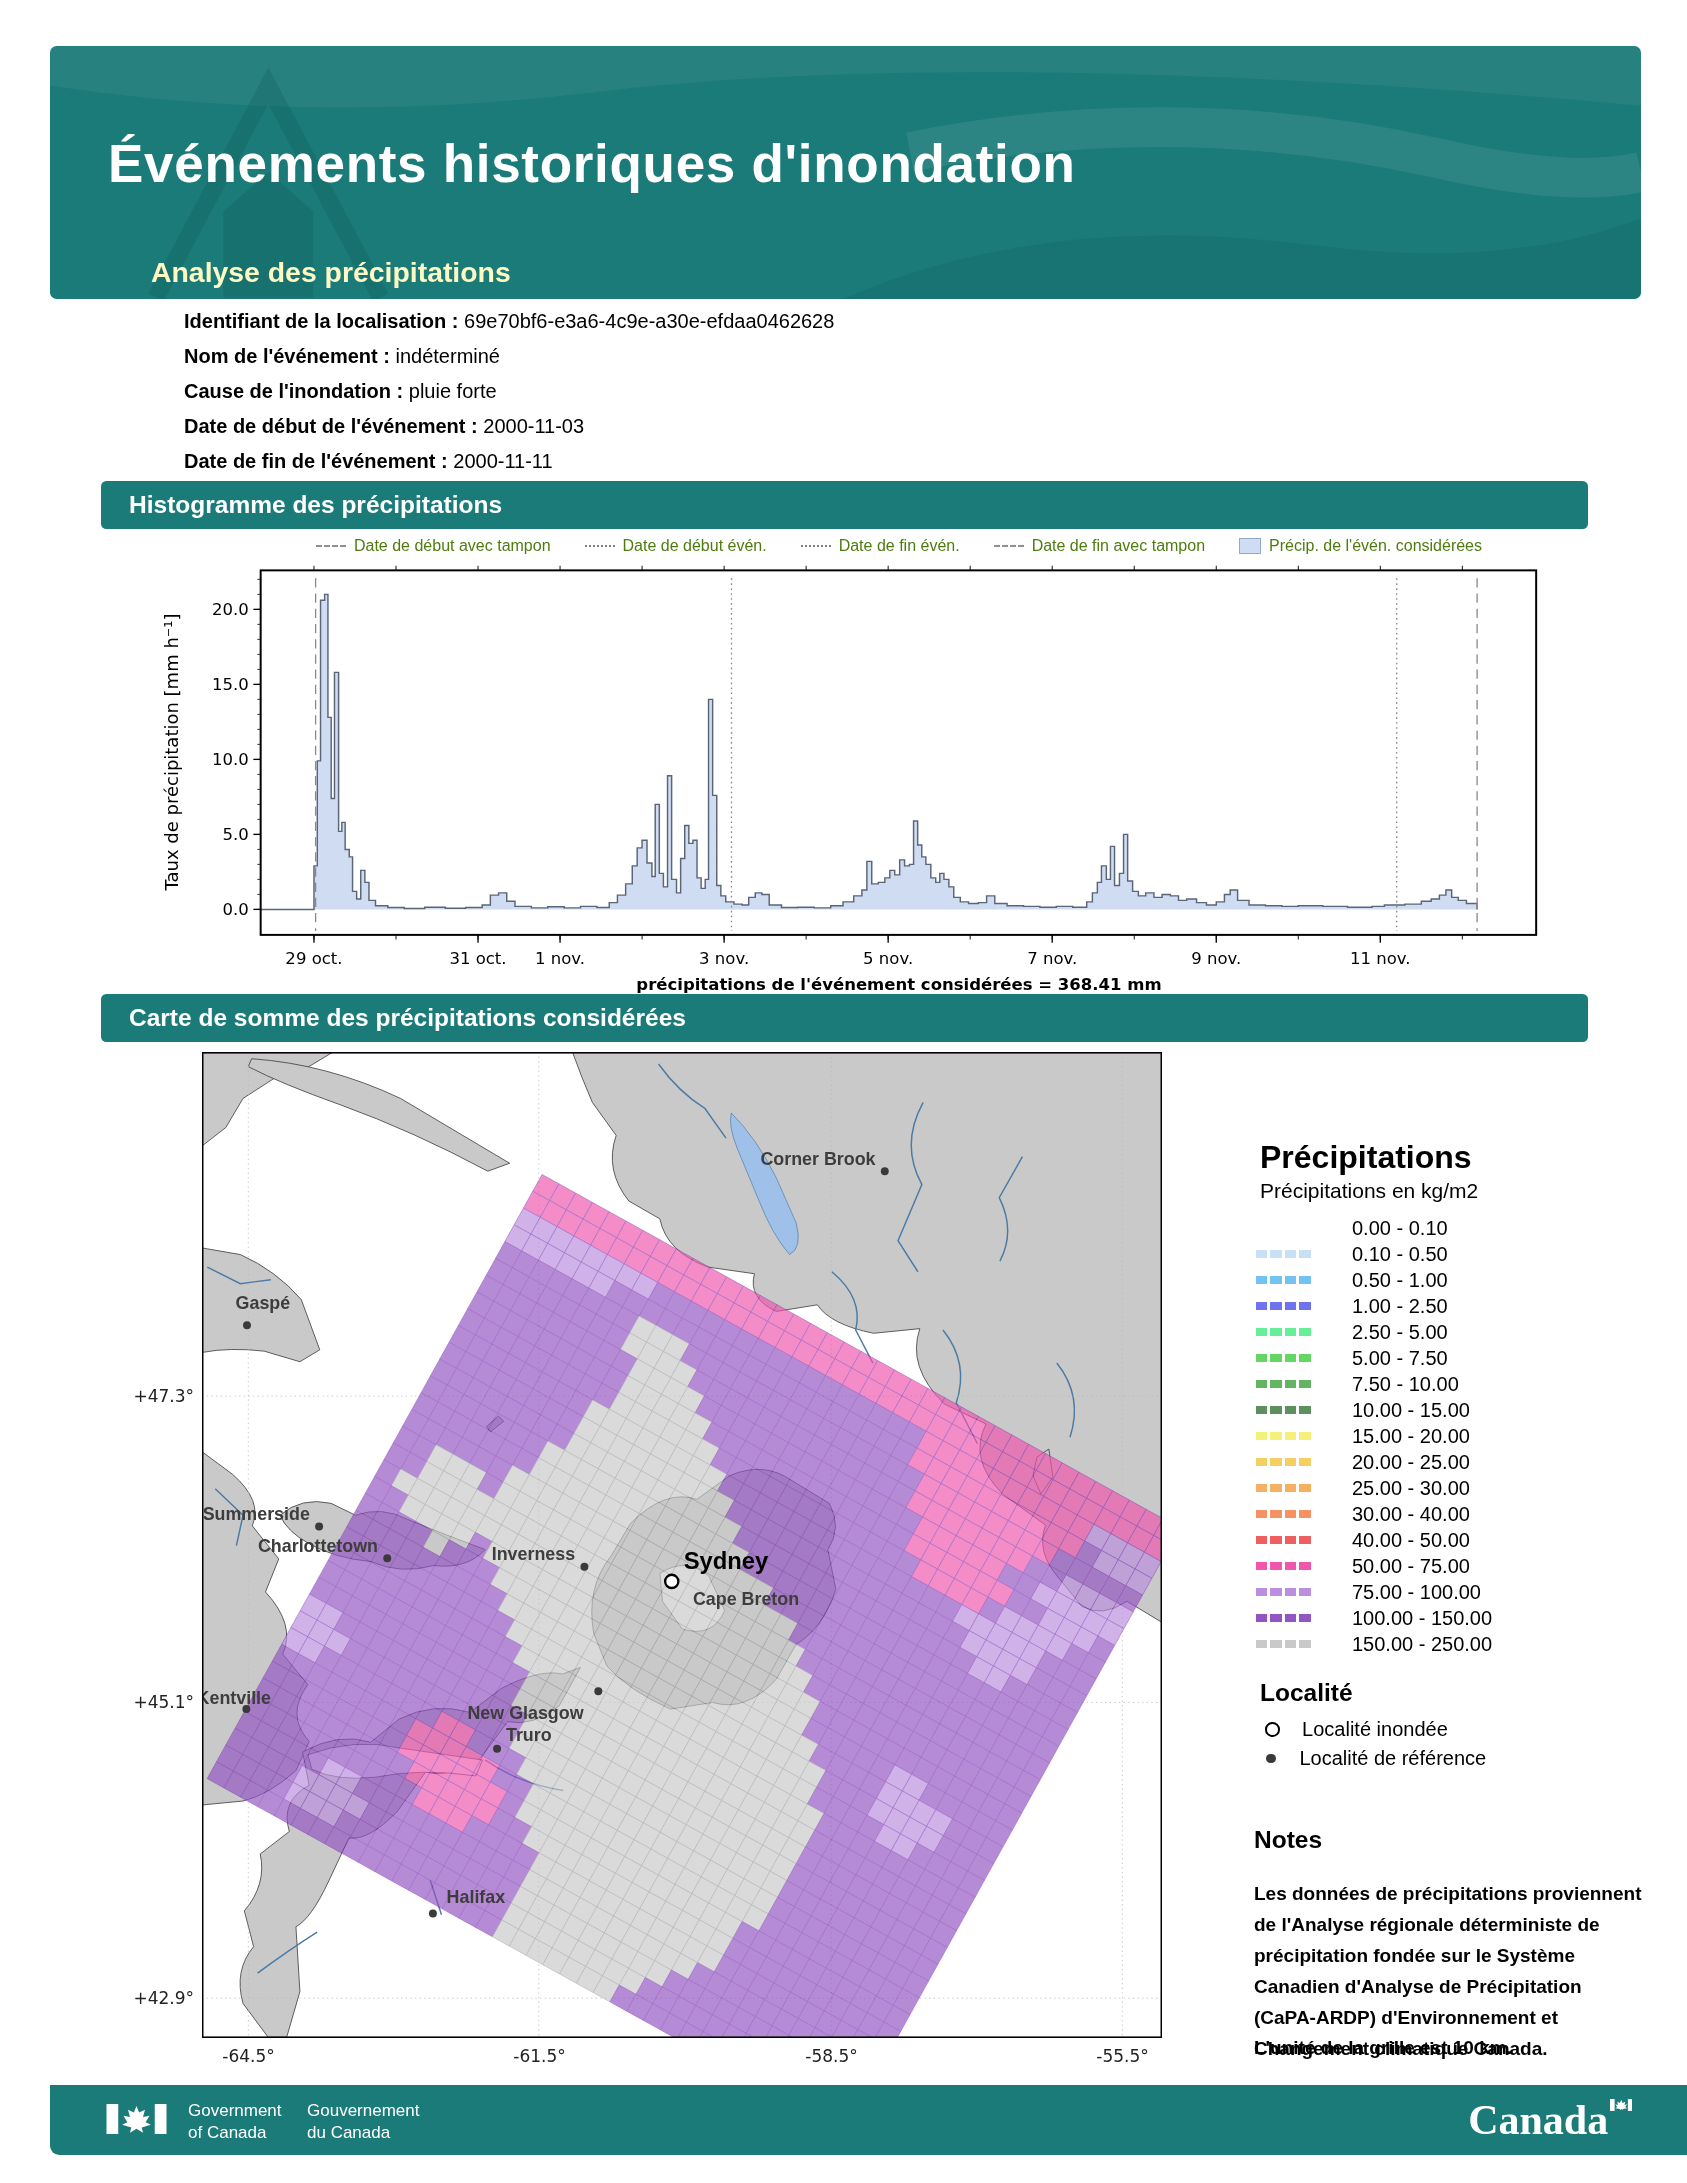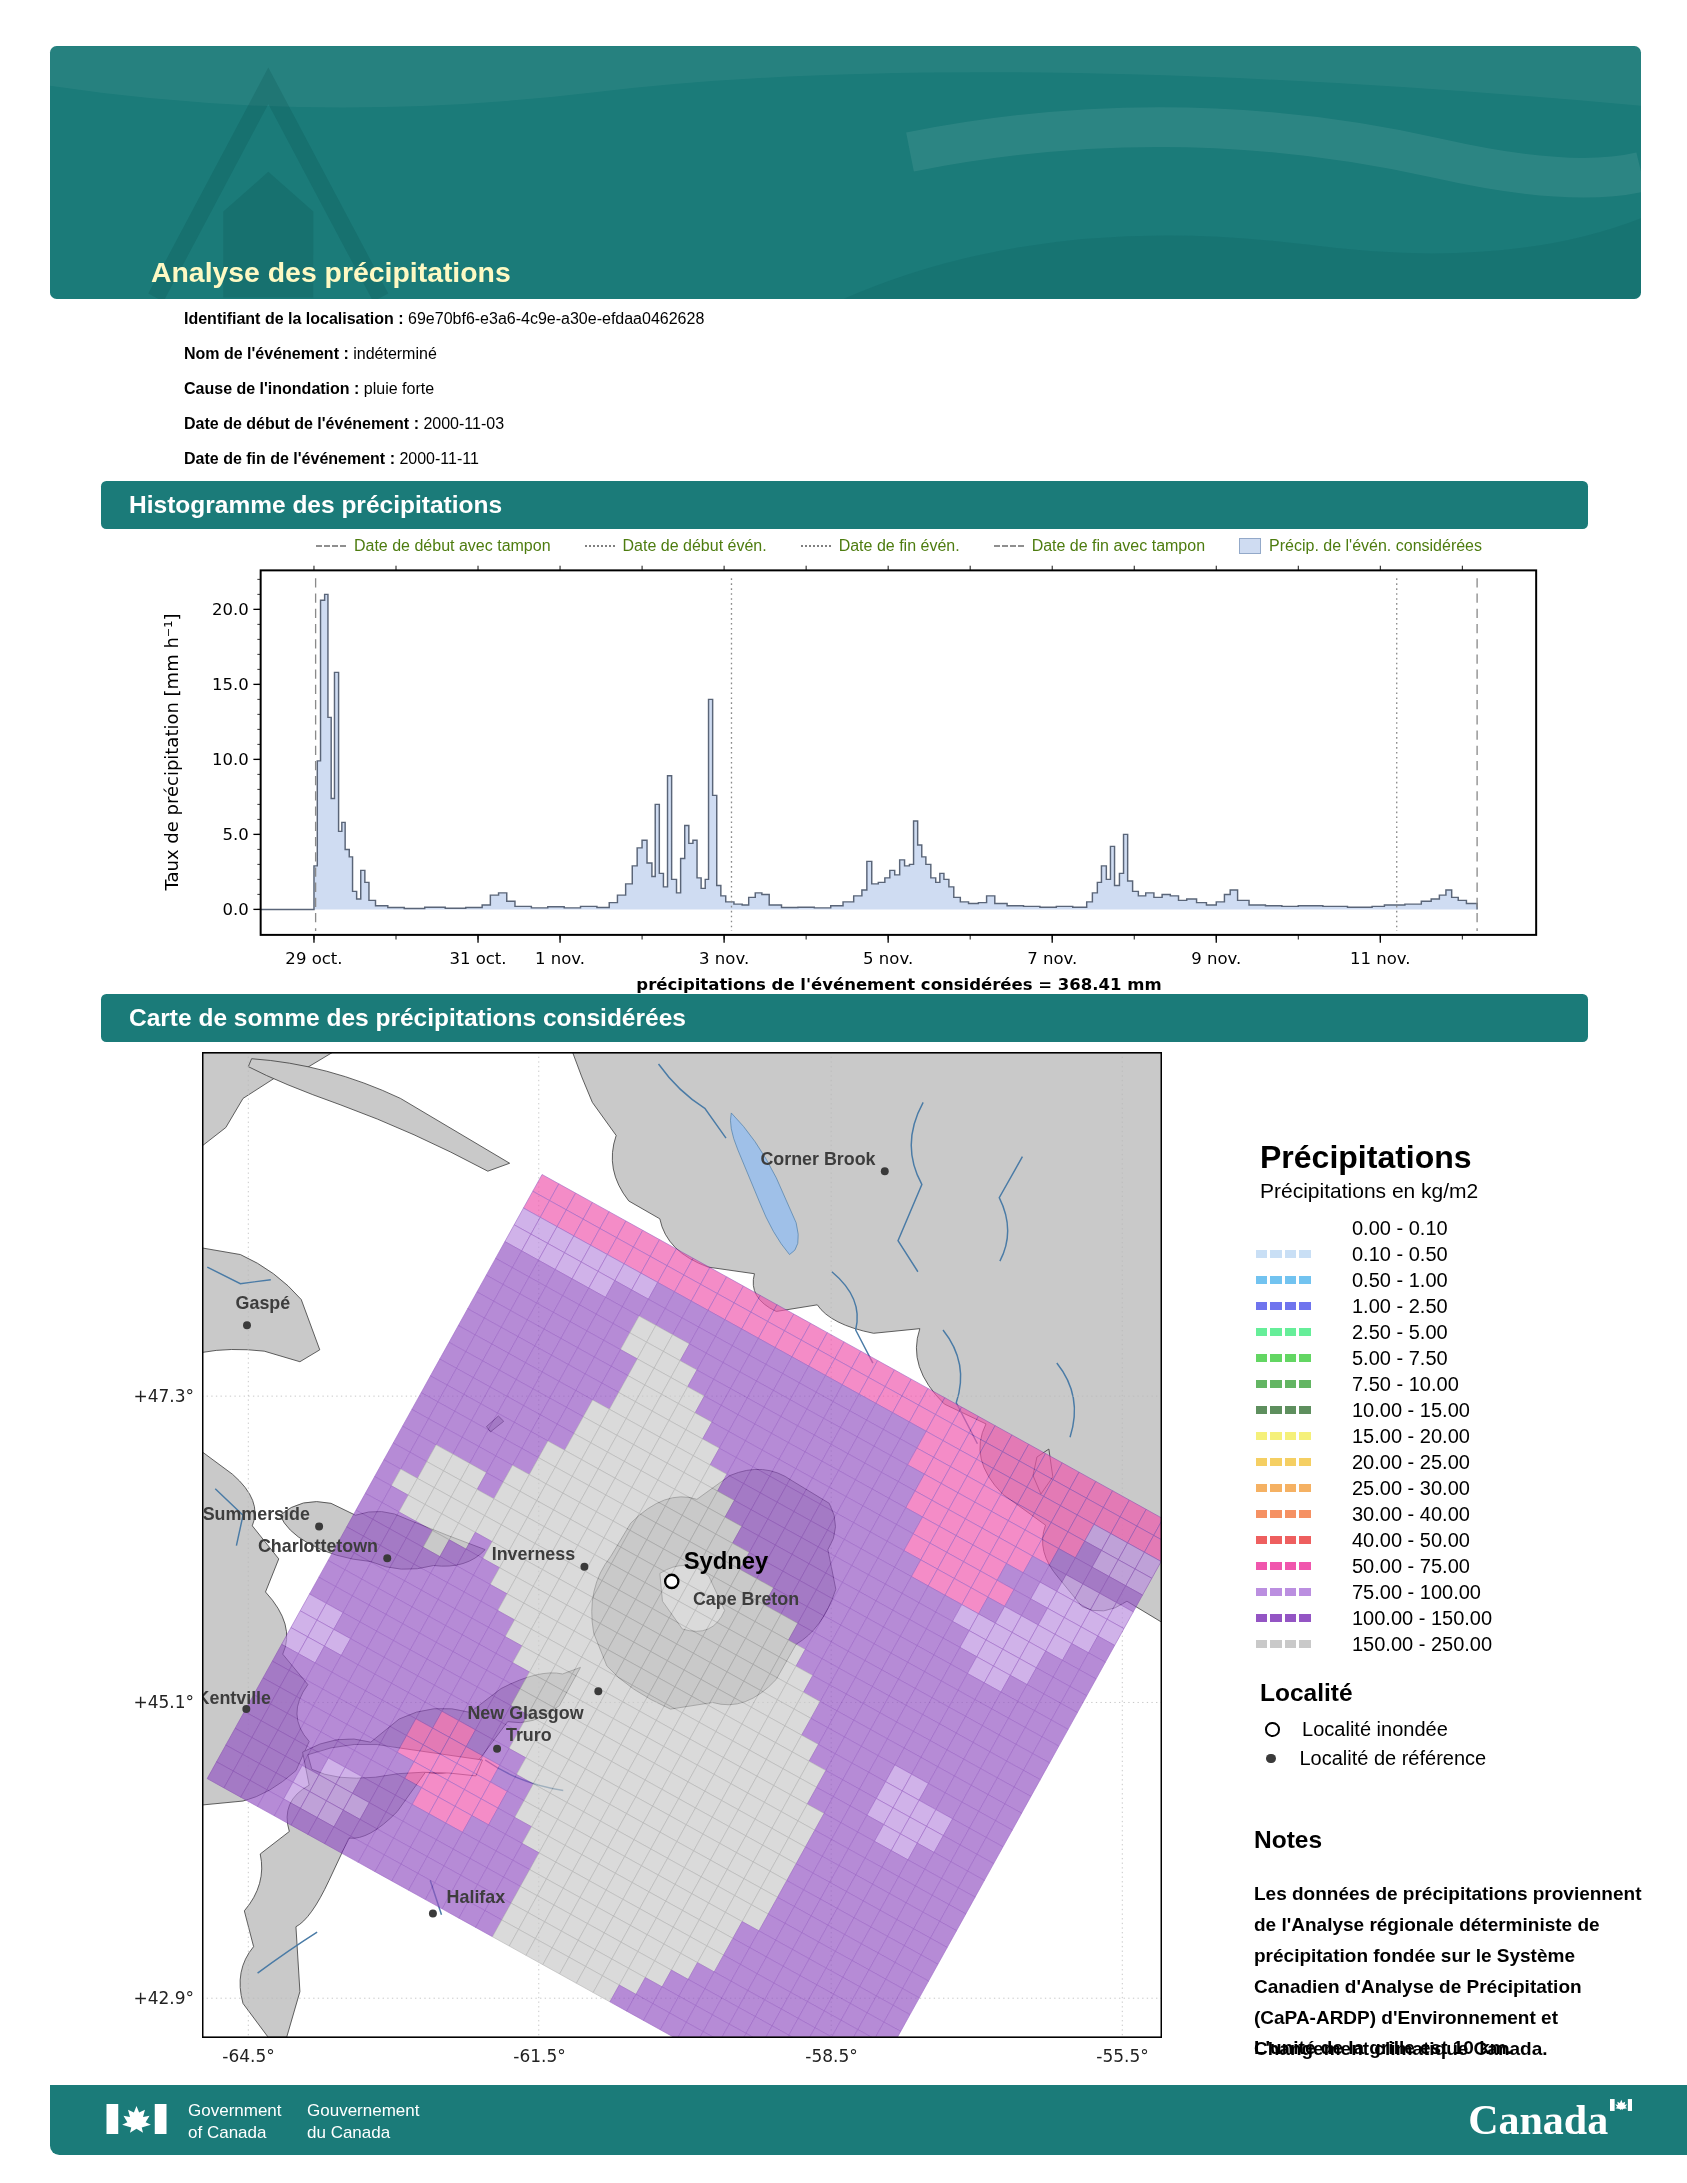--- a/index.html
+++ b/index.html
@@ -3,21 +3,21 @@
 <meta charset="utf-8">
 <style>
   html,body{margin:0;padding:0;background:#ffffff;}
   body{width:1687px;height:2183px;position:relative;font-family:"Liberation Sans",sans-serif;color:#000;}
   .abs{position:absolute;}
   
   #banner{left:50px;top:46px;width:1591px;height:253px;background:#1b7b79;border-radius:6.6px;overflow:hidden;}
   #banner h1{margin:0;position:absolute;left:58px;top:87px;font-size:53px;font-weight:bold;color:#fff;letter-spacing:0.7px;}
   #banner h2{margin:0;position:absolute;left:101px;top:210px;font-size:28.4px;font-weight:bold;color:#fef9c3;}
   
-  .meta-row{position:absolute;left:184px;font-size:16px;white-space:nowrap;}
+  .meta-row{position:absolute;left:184px;font-size:20px;white-space:nowrap;}
   .meta-row b{font-weight:bold;}
   
   .section-bar{left:101px;width:1487px;height:48px;background:#1b7b79;border-radius:5.3px;color:#fff;font-size:24.5px;font-weight:bold;line-height:48px;padding-left:28px;box-sizing:border-box;}
   
   #chart-legend{left:261px;top:537px;width:1276px;display:flex;justify-content:center;align-items:center;gap:34px;font-size:16px;color:#4d7c0f;}
   .leg-item{display:flex;align-items:center;gap:8px;white-space:nowrap;}
   .leg-dash{width:30px;height:0;border-top:2px dashed #8f8f8f;}
   .leg-dot{width:30px;height:0;border-top:2px dotted #7f7f7f;}
   .leg-patch{width:20px;height:14.6px;background:#cfdcf2;border:0.7px solid #93a9c9;}
   
@@ -46,20 +46,21 @@
     <path d="M0,60 Q400,120 820,70 Q1400,0 2405,90 L2405,0 L0,0 Z" fill="#ffffff" opacity="0.05"></path>
     <path d="M1200,382 Q1500,250 1900,300 Q2200,340 2405,260 L2405,382 Z" fill="#0c5f5e" opacity="0.25"></path>
     <path d="M1300,160 Q1700,80 2100,170 Q2300,215 2405,190" stroke="#ffffff" opacity="0.08" stroke-width="60" fill="none"></path>
     <g opacity="0.16" stroke="#073f3e" fill="none" stroke-width="26">
       <path d="M160,380 L330,60 L500,380"></path>
       <path d="M262,250 L330,190 L398,250 L398,380 L262,380 Z" fill="#073f3e" stroke="none"></path>
       <path d="M300,430 q30,-22 60,0 q30,22 60,0 q30,-22 60,0" stroke-width="16"></path>
       <path d="M290,480 q30,-22 60,0 q30,22 60,0 q30,-22 60,0" stroke-width="16"></path>
     </g>
   </svg>
+  <h1>Événements historiques d'inondation</h1>
   <h2>Analyse des précipitations</h2>
 </div>
 
 <div class="meta-row" style="top:310px;"><b>Identifiant de la localisation :</b> <span>69e70bf6-e3a6-4c9e-a30e-efdaa0462628</span></div>
 <div class="meta-row" style="top:345px;"><b>Nom de l'événement :</b> <span>indéterminé</span></div>
 <div class="meta-row" style="top:380px;"><b>Cause de l'inondation :</b> <span>pluie forte</span></div>
 <div class="meta-row" style="top:415px;"><b>Date de début de l'événement :</b> <span>2000-11-03</span></div>
 <div class="meta-row" style="top:450px;"><b>Date de fin de l'événement :</b> <span>2000-11-11</span></div>
 
 <div class="abs section-bar" style="top:481px;">Histogramme des précipitations</div>

